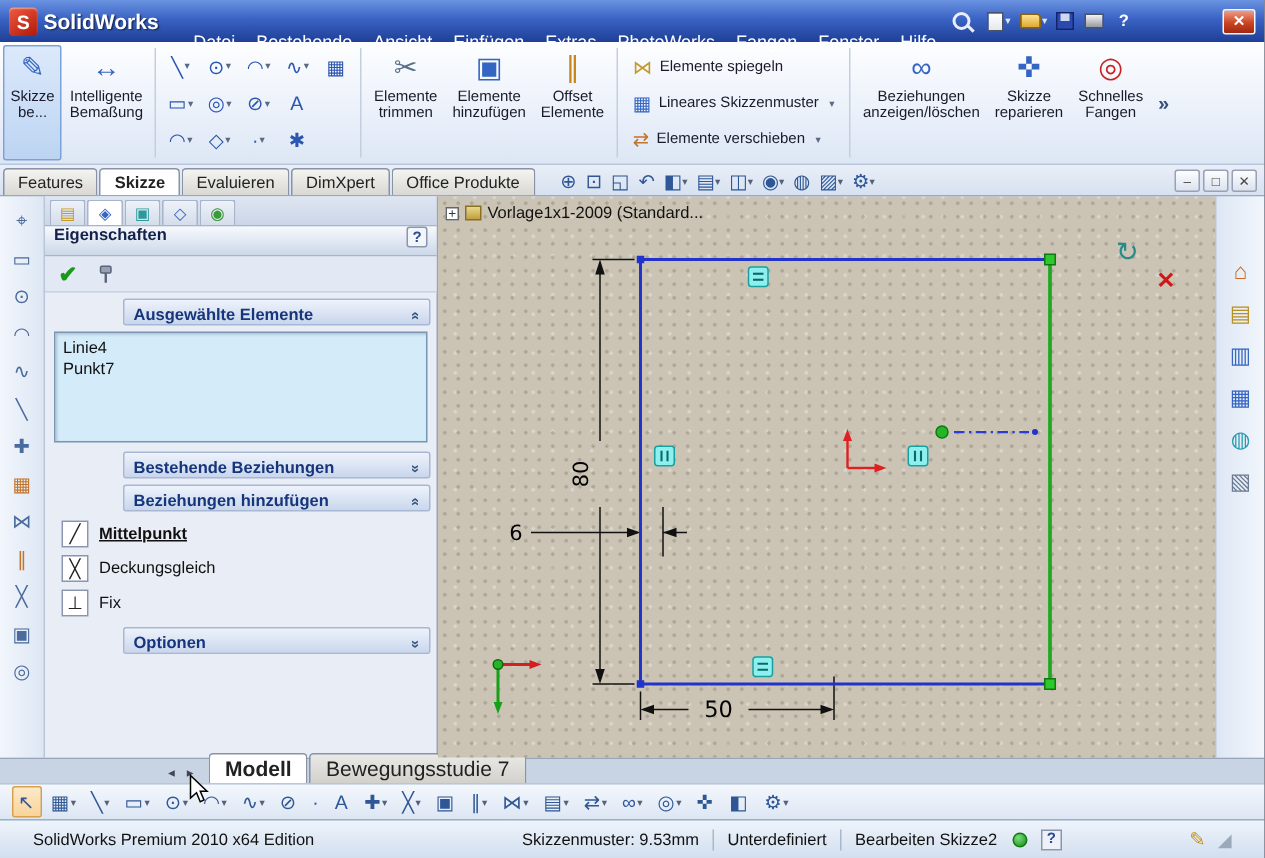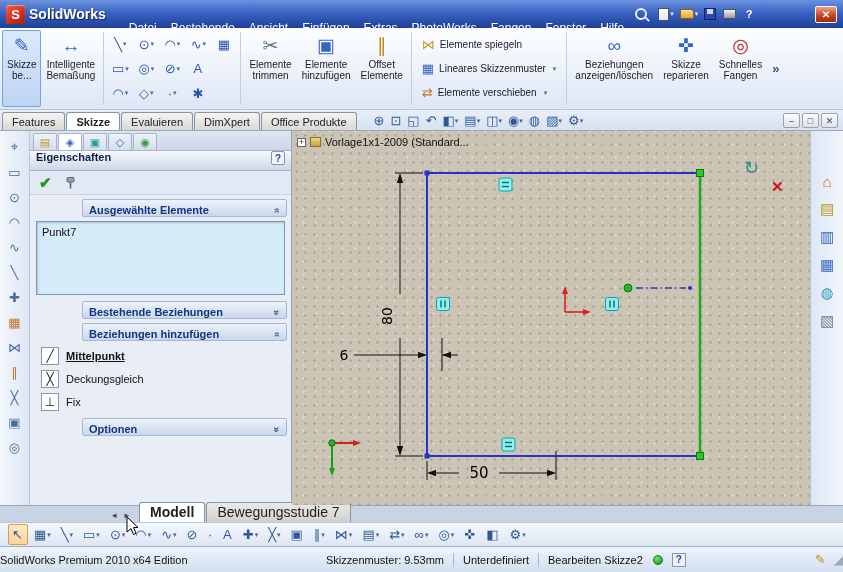--- a/index.html
+++ b/index.html
@@ -130,21 +130,21 @@
 .mtab.active{background:#fff;font-weight:bold;}
 
 
 .bottombar{height:24px;background:linear-gradient(#f4f8fd,#dce6f3);border-top:1px solid #b9c6da;display:flex;align-items:center;padding:0 8px;gap:2px;}
 .bt{display:flex;align-items:center;padding:2px 3px;color:#2f5796;border:1px solid transparent;border-radius:2px;}
 .bt .g{font-size:13px;}
 .bt .dd{font-size:7px;color:#55617a;margin-left:1px;}
 .bt.active{background:linear-gradient(#fde9c8,#f9d49a);border-color:#d8a04a;}
 
 
-.statusbar{height:26px;background:linear-gradient(#eef4fb,#d2dfef);border-top:1px solid #9ab0c8;display:flex;align-items:center;font-size:11px;color:#111;padding:0 0;}
+.statusbar{height:26px;background:linear-gradient(#eef4fb,#d2dfef);border-top:1px solid #9ab0c8;display:flex;align-items:center;font-size:11px;color:#111;padding:0 22px;}
 .st-edition{width:326px;flex:none;}
 .st-sep{width:1px;height:14px;background:#a8b8cc;margin:0 9px;flex:none;}
 .st-green{width:10px;height:10px;border-radius:50%;background:radial-gradient(circle at 35% 30%,#7ae07a,#1a8a1a);border:1px solid #117a11;flex:none;}
 .st-help{width:14px;height:14px;border:1px solid #8a96ac;background:#eef2f8;color:#2a4a9a;font-weight:bold;font-size:10px;display:flex;align-items:center;justify-content:center;margin-left:9px;flex:none;}
 .st-flex2{flex:1;}
 .st-tip{color:#c8901a;font-size:13px;}
 .grip{color:#9aaabb;font-size:12px;margin-left:8px;}
 
 
 .cursor{position:absolute;left:126px;top:516px;z-index:99;pointer-events:none;}
@@ -472,20 +472,21 @@
           </svg>
       </div>
 
       <div class="group">
         <div class="ghead">
           <span>Ausgewählte Elemente</span>
           <span class="chev up">»</span>
         </div>
         <div class="listbox">
 
+        <div class="lb-item">Linie4</div>
             <div class="lb-item">Punkt7</div>
           </div>
       </div>
 
       <div class="group">
         <div class="ghead">
           <span>Bestehende Beziehungen</span>
           <span class="chev down">»</span>
         </div>
       </div>

